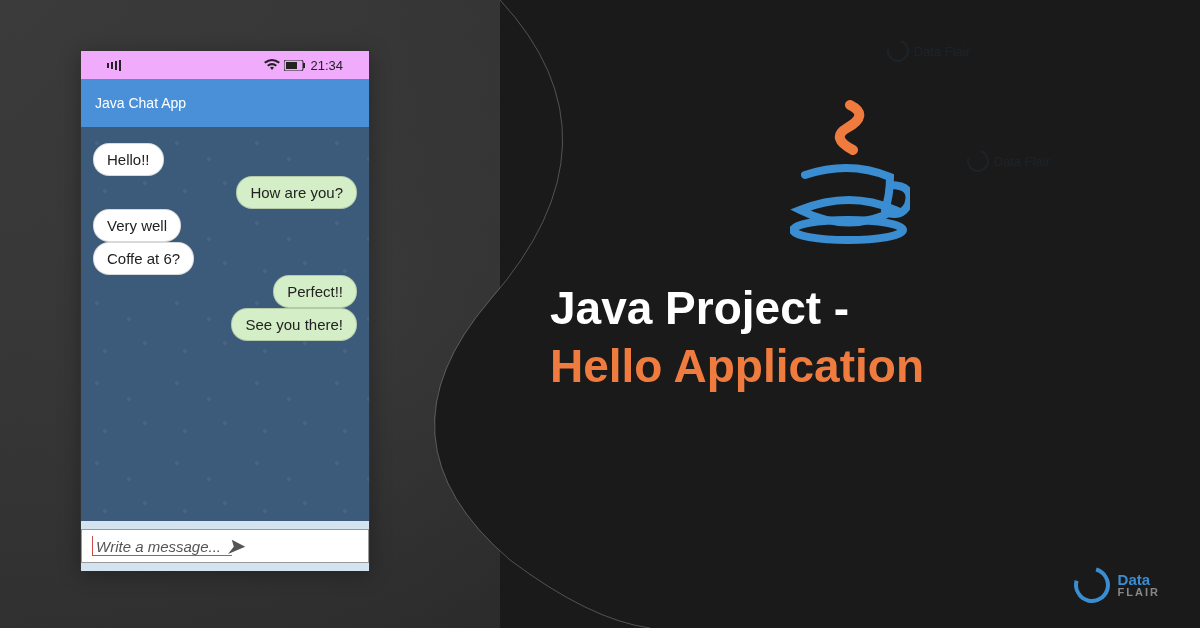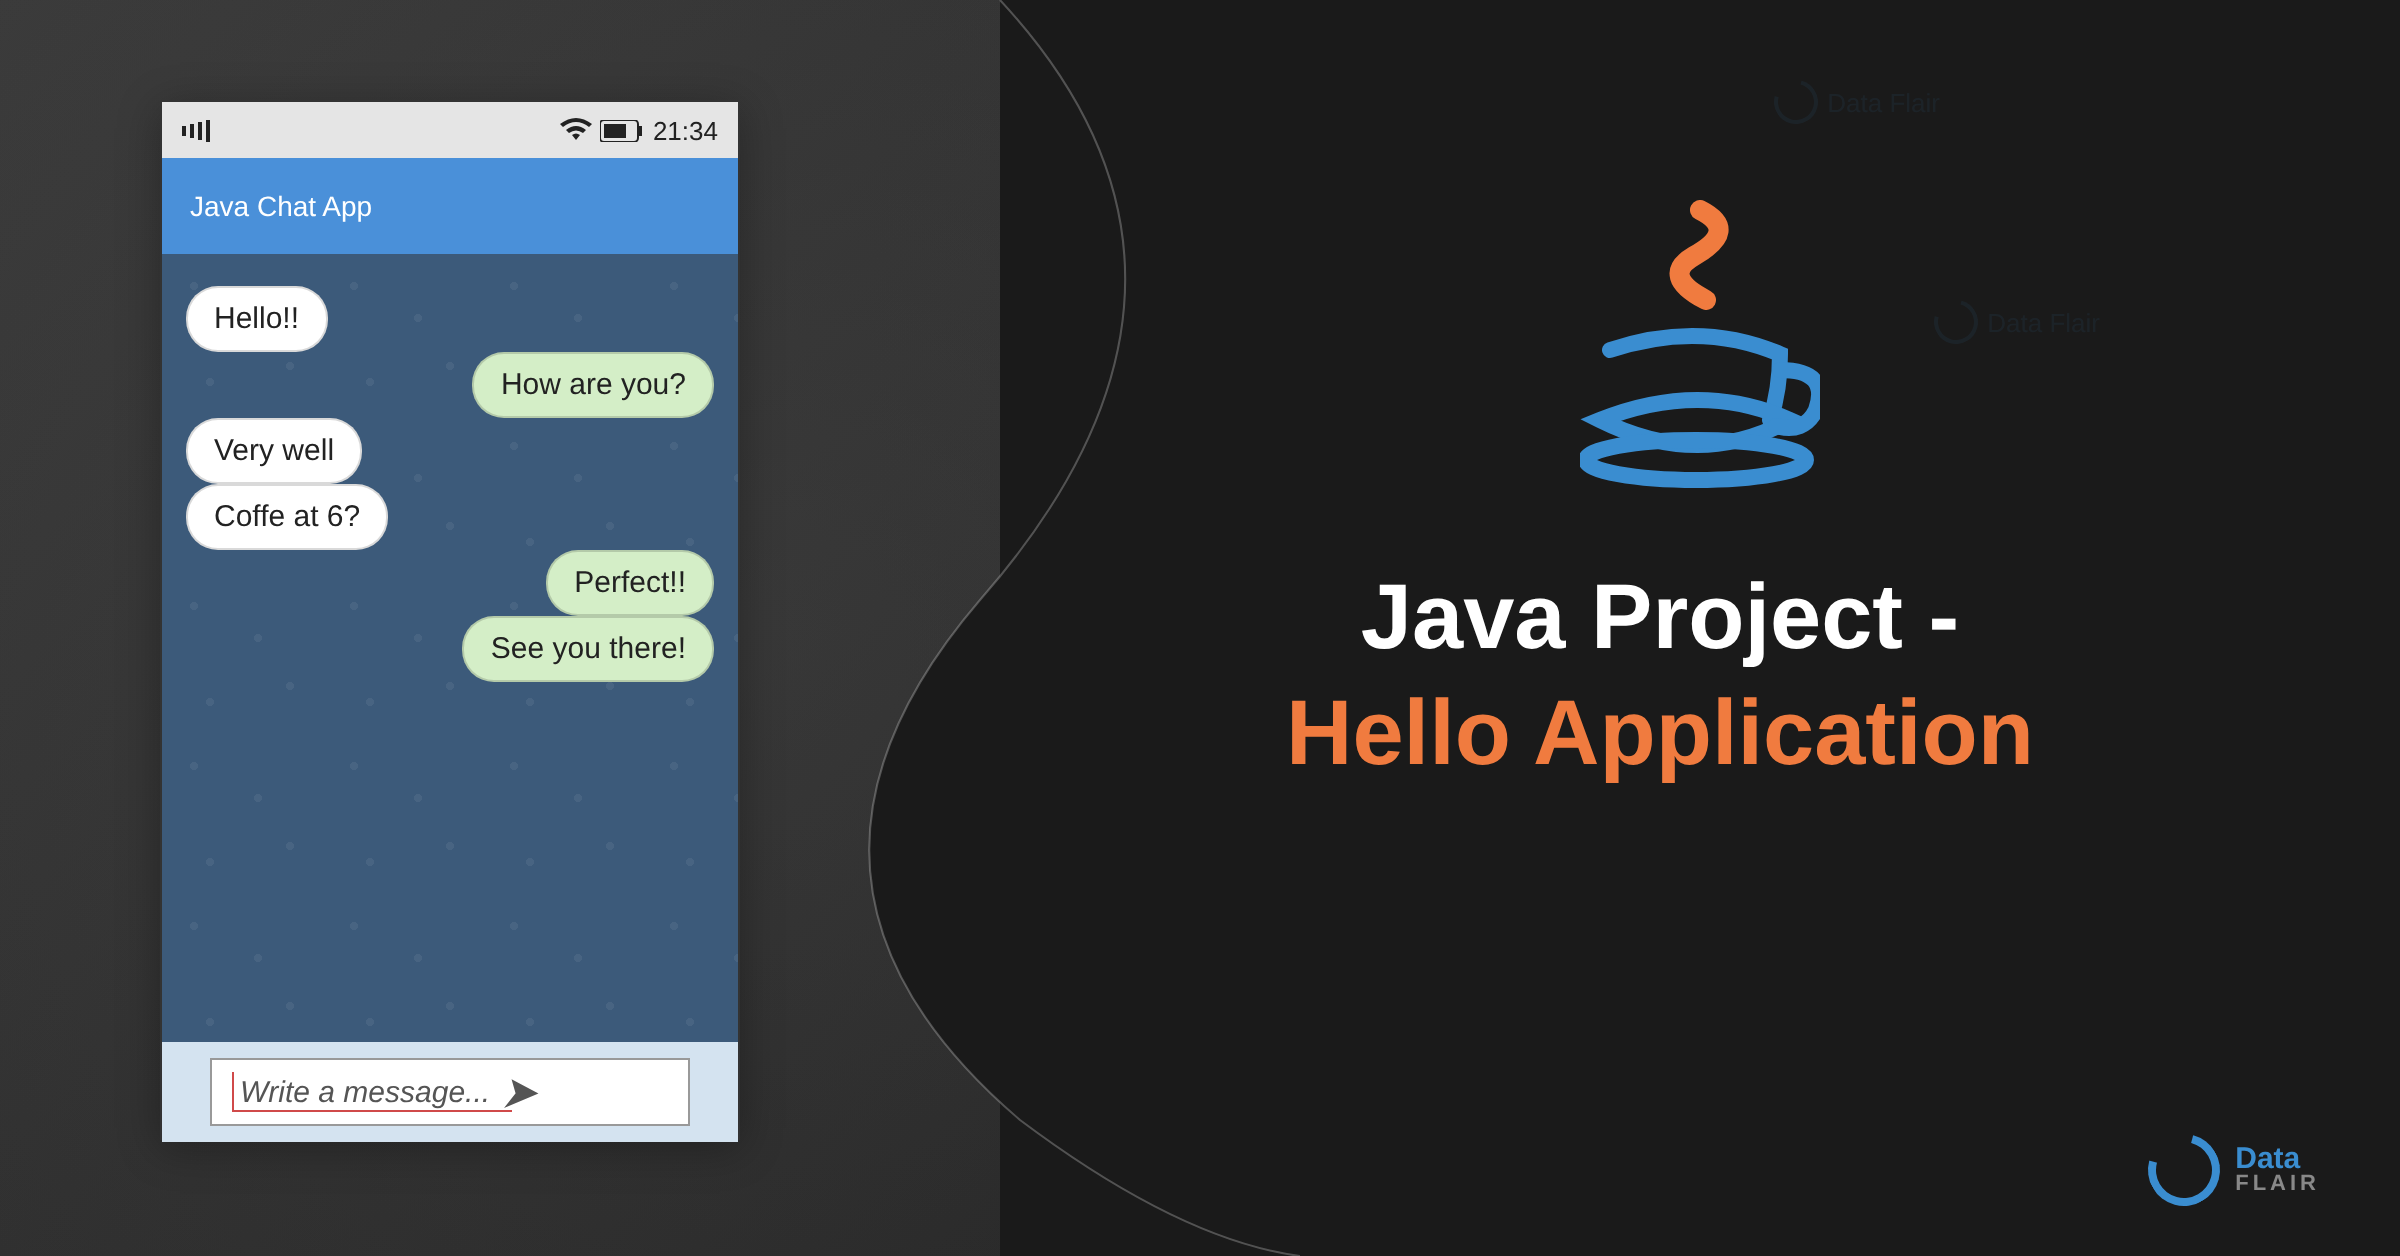--- a/index.html
+++ b/index.html
@@ -2,38 +2,38 @@
 <html><head>
 <meta charset="utf-8">
 <style>
 *{margin:0;padding:0;box-sizing:border-box;font-family:Verdana,Geneva,sans-serif}
 body{width:1200px;height:628px;position:relative;overflow:hidden;background:#2a2a2a}
 .bg{position:absolute;inset:0;background:linear-gradient(135deg,#3a3a3a 0%,#1a1a1a 100%)}
 .bg::before{content:"";position:absolute;inset:0;background:radial-gradient(circle at 30% 50%,rgba(80,80,80,0.3),transparent 60%),radial-gradient(circle at 80% 30%,rgba(60,60,60,0.4),transparent 50%)}
 .curve{position:absolute;top:0;right:0;width:700px;height:628px;background:#1a1a1a}
 .curve-path{position:absolute;top:0;left:-150px;width:300px;height:628px}
 .phone{position:absolute;top:50px;left:80px;width:290px;height:520px;background:#fff;border:1px solid #333;box-shadow:0 4px 20px rgba(0,0,0,0.3)}
-.status-bar{height:28px;background:#e5e5e5;display:flex;align-items:center;justify-content:space-between;padding:0 10px;font-size:13px;color:#222}
+.status-bar{height:28px;background:#f0abfc;display:flex;align-items:center;justify-content:space-between;padding:0 26px;font-size:13px;color:#222}
 .status-left{display:flex;align-items:center;gap:2px}
 .status-right{display:flex;align-items:center;gap:4px}
 .bar{width:2px;background:#222;display:inline-block}
 .b1{height:5px}.b2{height:7px}.b3{height:9px}.b4{height:11px}
 .app-header{height:48px;background:#4a90d9;color:#fff;display:flex;align-items:center;padding:0 14px;font-size:14px;font-family:Georgia,serif}
 .chat-area{height:394px;background:#3c5a7a;padding:16px 12px;position:relative;overflow:hidden}
 .chat-area::before{content:"";position:absolute;inset:0;opacity:0.06;background-image:radial-gradient(circle at 20% 20%,#fff 2px,transparent 2px),radial-gradient(circle at 60% 40%,#fff 2px,transparent 2px),radial-gradient(circle at 80% 70%,#fff 2px,transparent 2px),radial-gradient(circle at 30% 80%,#fff 2px,transparent 2px);background-size:80px 80px}
 .bubble{position:relative;padding:7px 13px;border-radius:16px;font-size:15px;max-width:70%;display:inline-block;clear:both;color:#222;border:1px solid rgba(0,0,0,0.15)}
 .bubble.left{background:#fff;float:left}
 .bubble.right{background:#d4eec7;float:right}
 .row{width:100%;overflow:hidden}
-.input-bar{height:50px;background:#d4e3f0;display:flex;align-items:center;padding:24px}
+.input-bar{height:50px;background:#d4e3f0;display:flex;align-items:center;padding:0}
 .input-box{flex:1;height:34px;background:#fff;border:1px solid #999;display:flex;align-items:center;padding:0 10px;font-size:15px;color:#555;font-style:italic;position:relative}
 .input-box::after{content:"";position:absolute;bottom:6px;left:10px;width:140px;height:1px;background:#d04a4a}
 .caret{width:1px;height:20px;background:#d04a4a;margin-right:3px}
 .send-arrow{font-size:20px;font-weight:bold;margin-left:6px}
-.title-block{position:absolute;top:280px;right:90px;text-align:center;width:560px}
+.title-block{position:absolute;top:280px;right:90px;text-align:left;width:560px}
 .title-line{font-size:46px;font-weight:bold;line-height:1.25}
 .white-text{color:#fff}
 .orange-text{color:#f07b3f}
 .java-logo{position:absolute;top:100px;right:280px;width:140px;height:150px}
 .steam{position:absolute;top:0;left:45px;width:50px;height:55px}
 .steam-path{stroke:#f07b3f;stroke-width:10;fill:none;stroke-linecap:round}
 .cup{position:absolute;top:55px;left:10px;width:120px;height:90px}
 .cup-body{stroke:#3a8dd0;stroke-width:8;fill:none;stroke-linecap:round}
 .df-logo{position:absolute;bottom:25px;right:40px;display:flex;align-items:center;gap:8px}
 .df-icon{width:36px;height:36px;position:relative}

